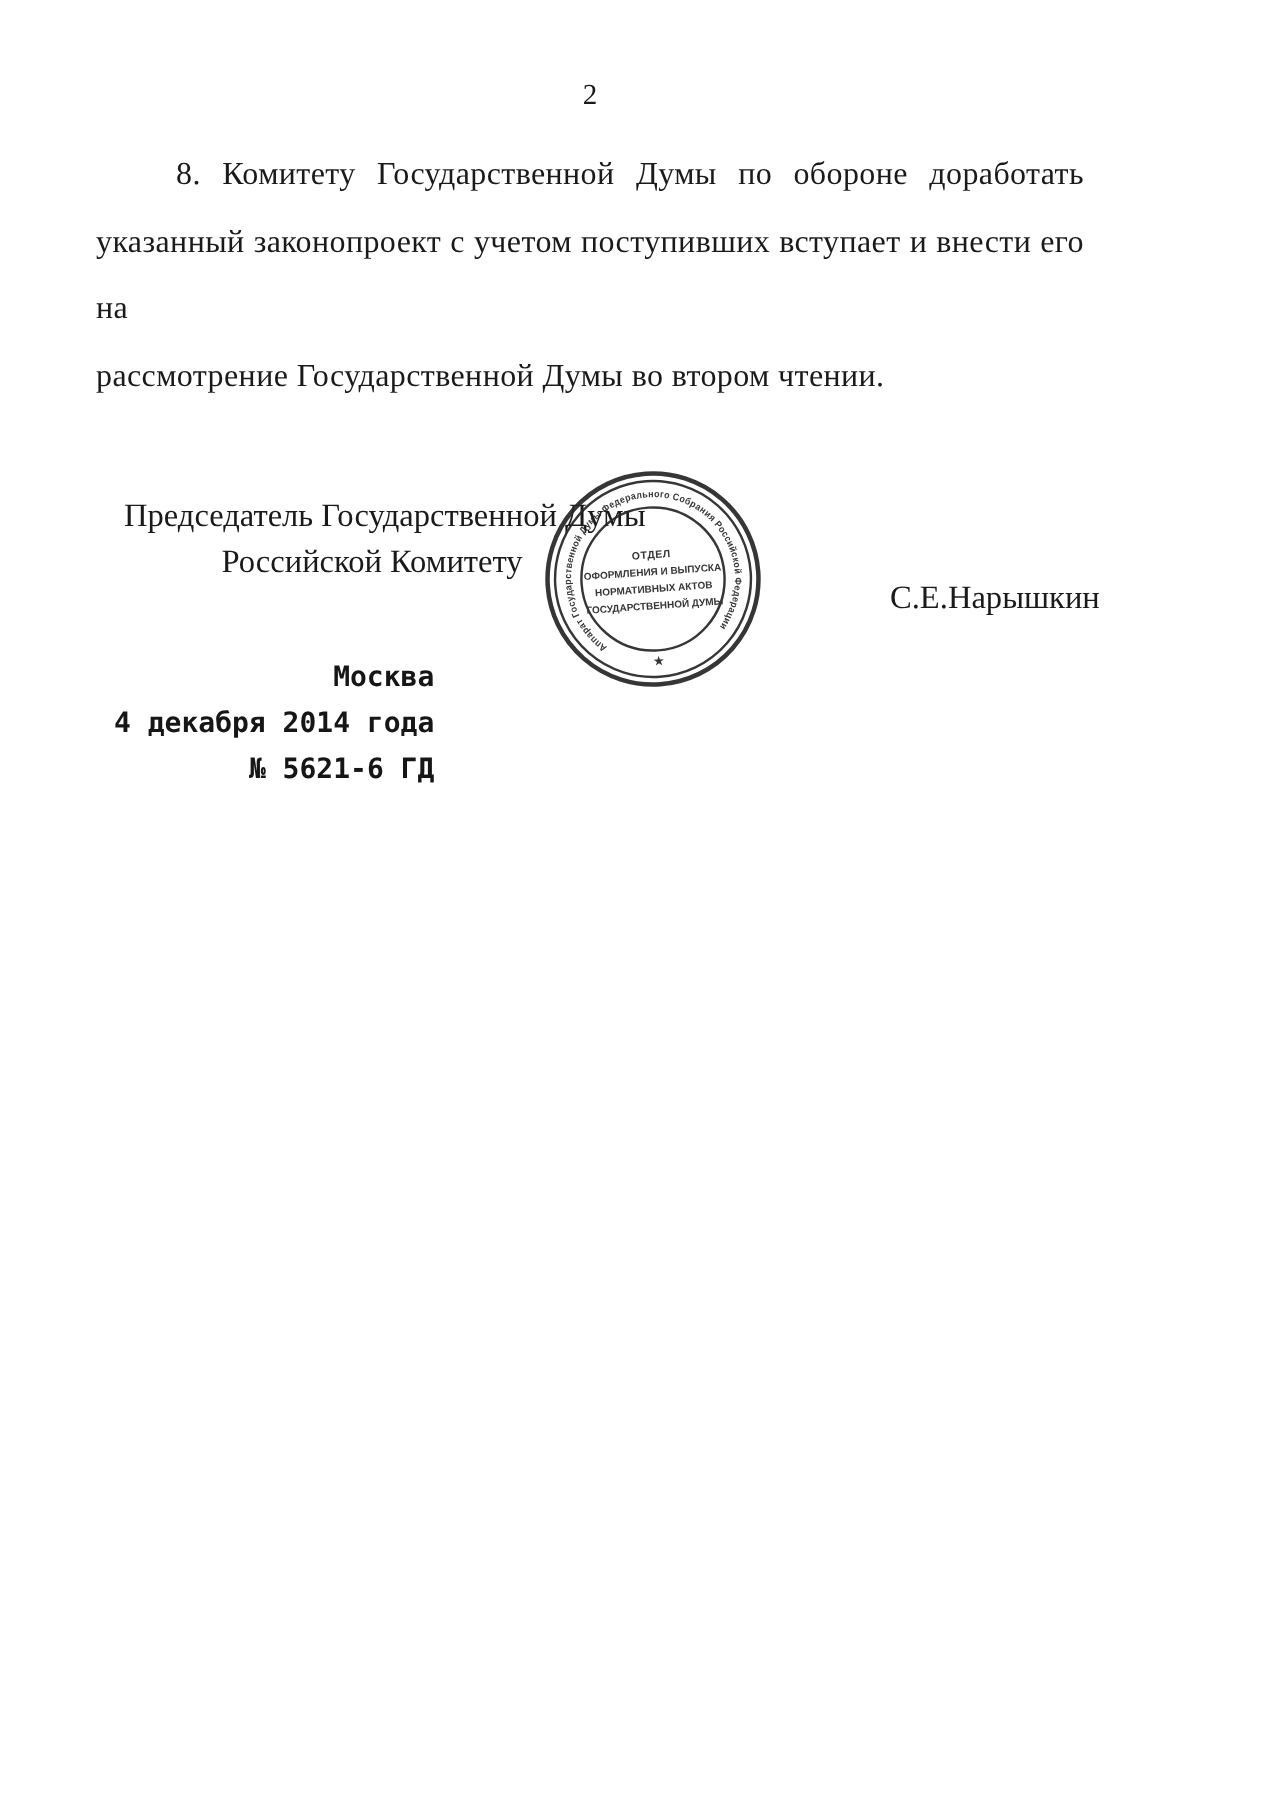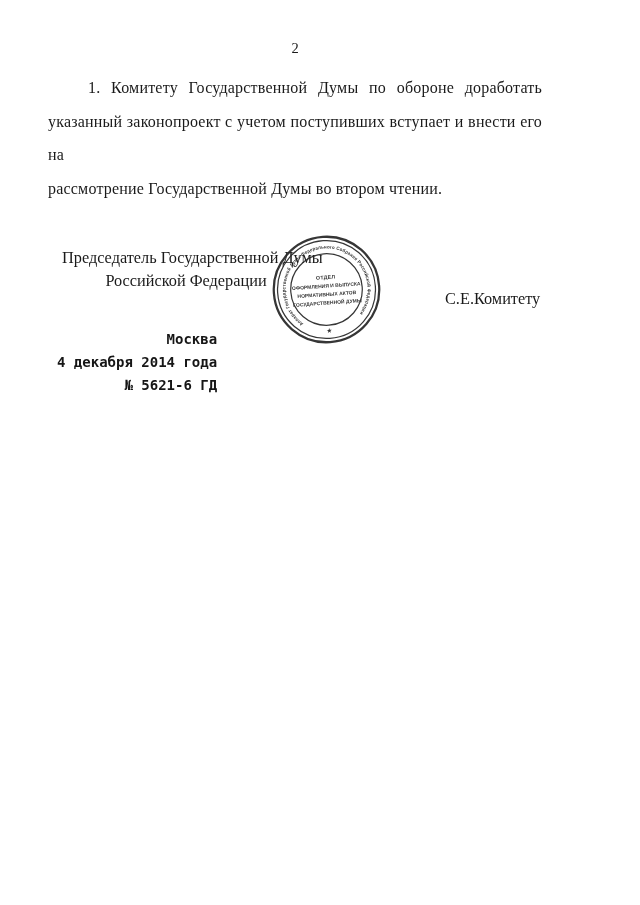--- a/index.html
+++ b/index.html
@@ -49,32 +49,32 @@
   .stamp text { font-family:"Liberation Sans","DejaVu Sans",sans-serif; font-weight:700; }
 </style>
 </head>
 <body>
 
 <div class="page">
 
   <div class="page-number">2</div>
 
   <div class="para para3">
-    <div class="jline indent">1. Комитету Государственной Думы по обороне доработать</div>
+    <div class="jline indent">8. Комитету Государственной Думы по обороне доработать</div>
     <div class="jline">указанный законопроект с учетом поступивших вступает и внести его на</div>
     <div>рассмотрение Государственной Думы во втором чтении.</div>
   </div>
 
 
   <div class="sig-block">
     <div>Председатель Государственной Думы</div>
-    <div>Российской Федерации</div>
+    <div>Российской Комитету</div>
   </div>
 
-  <div class="sig-name">С.Е.Комитету</div>
+  <div class="sig-name">С.Е.Нарышкин</div>
 
   <div class="footer-block">
     <div>Москва</div>
     <div>4 декабря 2014 года</div>
     <div>№ 5621-6 ГД</div>
   </div>
 
   <svg class="stamp" viewBox="0 0 120 120" xmlns="http://www.w3.org/2000/svg">
     <defs>
       <path id="ringPath" d="M33.2,94.3 A43.5,43.5 0 0 1 60,16.5 A43.5,43.5 0 0 1 86.8,94.3" fill="none"></path>

